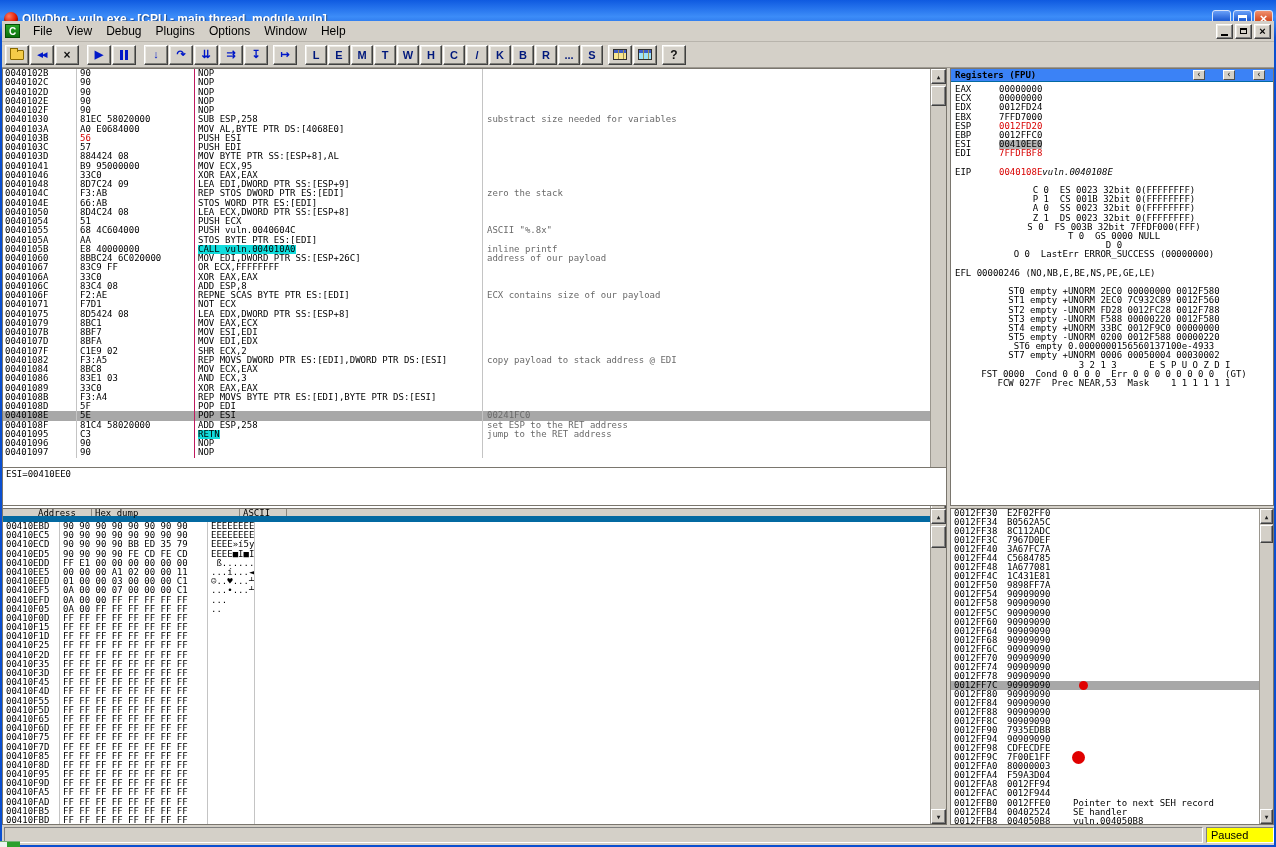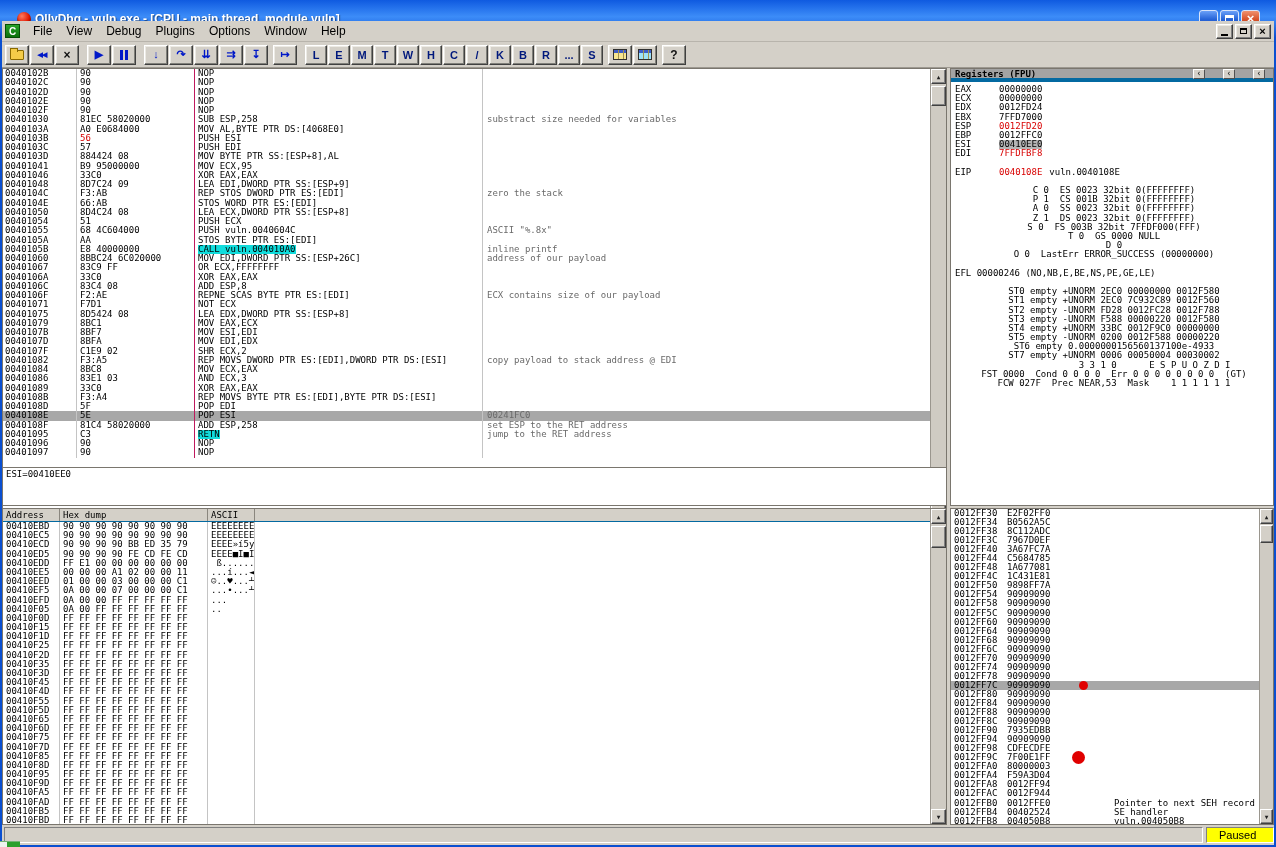--- a/index.html
+++ b/index.html
@@ -1,21 +1,21 @@
 <!DOCTYPE html>
 <html><head>
 <meta charset="utf-8">
 <style>
 *{margin:0;padding:0;box-sizing:border-box;}
 html,body{width:1276px;height:847px;overflow:hidden;background:#d4d0c8;font-family:"Liberation Sans",sans-serif;}
 .window{position:relative;width:1276px;height:847px;background:#d4d0c8;overflow:hidden;
   box-shadow:inset 2px 0 #0a4fd0, inset -2px 0 #0a4fd0, inset 0 -2px #0a4fd0;}
 
 
-.titlebar{position:absolute;top:0;left:0;right:0;height:37px;display:flex;align-items:center;padding:0 16px;
+.titlebar{position:absolute;top:0;left:0;right:0;height:37px;display:flex;align-items:center;padding:0 3px;
   background:linear-gradient(180deg,#0f5ae0,#3c8cf8 45%,#0d4fd2);}
 .app-icon{width:14px;height:14px;margin:0 4px 0 1px;border-radius:50%;
   background:radial-gradient(circle at 35% 30%,#ff7a60,#e01800 55%,#8a0000);box-shadow:inset 0 -2px 2px rgba(0,0,0,.4);flex:none;}
 .title-text{color:#fff;font-weight:bold;font-size:12px;flex:1;white-space:nowrap;overflow:hidden;text-shadow:1px 1px 1px rgba(0,0,0,.45);}
 .caption-buttons{display:flex;gap:2px;}
 .capbtn{width:19px;height:17px;border-radius:3px;display:flex;align-items:center;justify-content:center;color:#fff;
   border:1px solid #d8e4fa;background:linear-gradient(180deg,#6aa0f8,#2764d8 55%,#1b4fc0);}
 .capbtn.close{background:linear-gradient(180deg,#f0926f,#d8542c 55%,#b83a14);}
 .cb-min{width:8px;height:3px;background:#fff;margin-top:8px;}
 .cb-max{width:9px;height:8px;border:1px solid #fff;border-top-width:3px;}
@@ -74,66 +74,66 @@
 .c-instr{width:288px;padding-left:3px;border-right:1px solid #c4c4c4;flex:none;overflow:hidden;}
 .c-comm{flex:1;padding-left:4px;color:#6a6a6a;overflow:hidden;}
 .red{color:#d80000;}
 .hlcyan{background:#10dcdc;}
 .selbg{background:#b4b4b4;}
 
 
 .iline{height:9.6px;line-height:9.6px;white-space:pre;}
 
 
-.reg-header{height:13px;background:#a3a3a3;border-bottom:4px solid #0369a1;display:flex;align-items:center;font-weight:bold;padding-left:4px;font-size:9px;}
+.reg-header{height:13px;background:#3b82f6;border-bottom:1px solid #0369a1;display:flex;align-items:center;font-weight:bold;padding-left:4px;font-size:9px;}
 .hdr-btns{margin-left:auto;display:flex;gap:18px;padding-right:8px;}
 .hbtn{width:12px;height:10px;background:#d4d0c8;border:1px solid;border-color:#fff #505050 #505050 #fff;font-size:8px;line-height:8px;
   display:flex;align-items:center;justify-content:center;font-weight:normal;}
 .reg-body{position:absolute;left:0;right:0;top:13px;bottom:0;padding:3px 0 0 4px;}
 .rrow{display:flex;height:9.2px;line-height:9.4px;white-space:pre;}
 .rn{width:44px;flex:none;}
-.rx{margin-left:7px;}
+.rx{font-style:italic;}
 .rrow.eip{margin-top:9.2px;}
 .rline{height:9.2px;line-height:9.4px;white-space:pre;}
 .rgroup{margin-top:9.2px;text-align:center;}
 .efl{margin-top:9.2px;}
 
 
-.dump-header{height:13px;background:#d4d0c8;border-bottom:1px solid #0369a1;display:flex;font-size:9px;}
+.dump-header{height:13px;background:#d4d0c8;border-bottom:6px solid #0369a1;display:flex;font-size:9px;padding-left:32px;}
 .dh{height:100%;display:flex;align-items:center;padding-left:3px;border-right:1px solid #8a867e;}
 .h-addr{width:57px;}
 .h-hex{width:148px;}
 .h-ascii{width:47px;}
 .h-rest{flex:1;border-right:none;}
 .mrow{display:flex;height:9.2px;line-height:9.4px;white-space:pre;}
 .m-addr{width:57px;padding-left:3px;border-right:1px solid #c4c4c4;flex:none;overflow:hidden;}
 .m-hex{width:148px;padding-left:3px;border-right:1px solid #c4c4c4;flex:none;overflow:hidden;}
 .m-ascii{width:47px;padding-left:3px;border-right:1px solid #c4c4c4;flex:none;overflow:hidden;}
 
 
 .srow{display:flex;height:9.05px;line-height:9.3px;white-space:pre;position:relative;}
 .srow.selected{background:#a8a8a8;align-items:center;}
 .s-addr{width:56px;padding-left:3px;flex:none;}
 .s-val{width:62px;flex:none;}
-.s-comm{flex:1;padding-left:4px;overflow:hidden;margin-left:41px;}
+.s-comm{flex:1;padding-left:4px;overflow:hidden;}
 .srow.dot-small::after{content:"";position:absolute;left:128px;top:0;width:9px;height:9px;border-radius:50%;background:#e00000;}
 .srow.dot-big::after{content:"";position:absolute;left:121px;top:-2px;width:13px;height:13px;border-radius:50%;background:#e00000;}
 
 
 .vscroll{position:absolute;top:0;bottom:0;right:0;width:16px;background:#cfcbc3;border-left:1px solid #9a968e;}
 #stack .vscroll{width:14px;}
 .sb-btn{position:absolute;left:0;right:0;height:15px;background:#d4d0c8;border:1px solid;border-color:#fff #404040 #404040 #fff;
   box-shadow:inset -1px -1px 0 #808080;display:flex;align-items:center;justify-content:center;font-size:6px;color:#202020;}
 .sb-btn.up{top:0;}
 .sb-btn.down{bottom:0;}
 .sb-thumb{position:absolute;left:0;right:0;background:#d4d0c8;border:1px solid;border-color:#fff #404040 #404040 #fff;box-shadow:inset -1px -1px 0 #808080;}
 
 
 .statusbar{position:absolute;left:2px;right:2px;bottom:2px;height:20px;background:#d4d0c8;}
-.sb-box{position:absolute;top:2px;height:16px;border:1px sol;border:1px solid;border-color:#808080 #fff #fff #808080;font-size:11px;display:flex;align-items:center;padding-left:12px;background:#d4d0c8;}
+.sb-box{position:absolute;top:2px;height:16px;border:1px sol;border:1px solid;border-color:#808080 #fff #fff #808080;font-size:11px;display:flex;align-items:center;padding-left:4px;background:#d4d0c8;}
 #sb-left{left:2px;width:1199px;}
 #sb-paused{left:1204px;width:68px;background:#ffff00;}
 .taskbar-peek{position:absolute;left:0;bottom:0;width:20px;height:6px;background:linear-gradient(90deg,#eef4ee 0 7px,#2ca02c 7px);border-top:1px solid #74b474;}
 </style>
 </head>
 <body>
 
 <div class="window">
 
   <div class="titlebar">
@@ -661,21 +661,21 @@
       <div class="rgroup">
 
       <div class="rline"><span>ST0 empty +UNORM 2EC0 00000000 0012F580</span></div>
           <div class="rline"><span>ST1 empty +UNORM 2EC0 7C932C89 0012F560</span></div>
           <div class="rline"><span>ST2 empty -UNORM FD28 0012FC28 0012F788</span></div>
           <div class="rline"><span>ST3 empty -UNORM F588 00000220 0012F580</span></div>
           <div class="rline"><span>ST4 empty +UNORM 33BC 0012F9C0 00000000</span></div>
           <div class="rline"><span>ST5 empty -UNORM 0200 0012F588 00000220</span></div>
           <div class="rline"><span>ST6 empty 0.0000000156560137100e-4933</span></div>
           <div class="rline"><span>ST7 empty +UNORM 0006 00050004 00030002</span></div>
-          <div class="rline"><span>               3 3 1 0      E S P U O Z D I</span></div>
+          <div class="rline"><span>               3 2 1 3      E S P U O Z D I</span></div>
           <div class="rline"><span>FST 0000  Cond 0 0 0 0  Err 0 0 0 0 0 0 0 0  (GT)</span></div>
           <div class="rline"><span>FCW 027F  Prec NEAR,53  Mask    1 1 1 1 1 1</span></div>
         </div>
     </div>
   </div>
 
   <div class="pane" id="dump">
     <div class="dump-header">
       <span class="dh h-addr">Address</span>
       <span class="dh h-hex">Hex dump</span>

